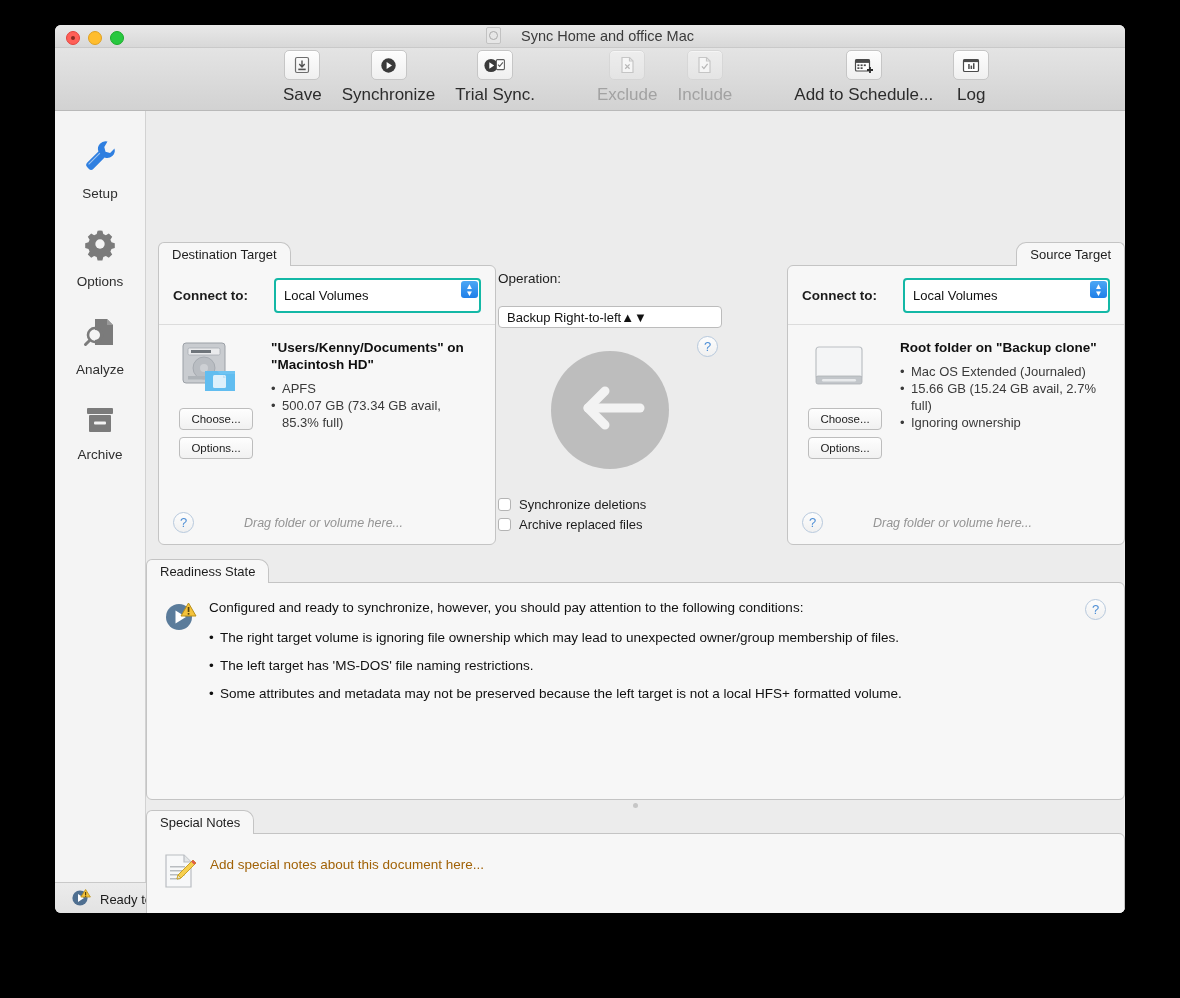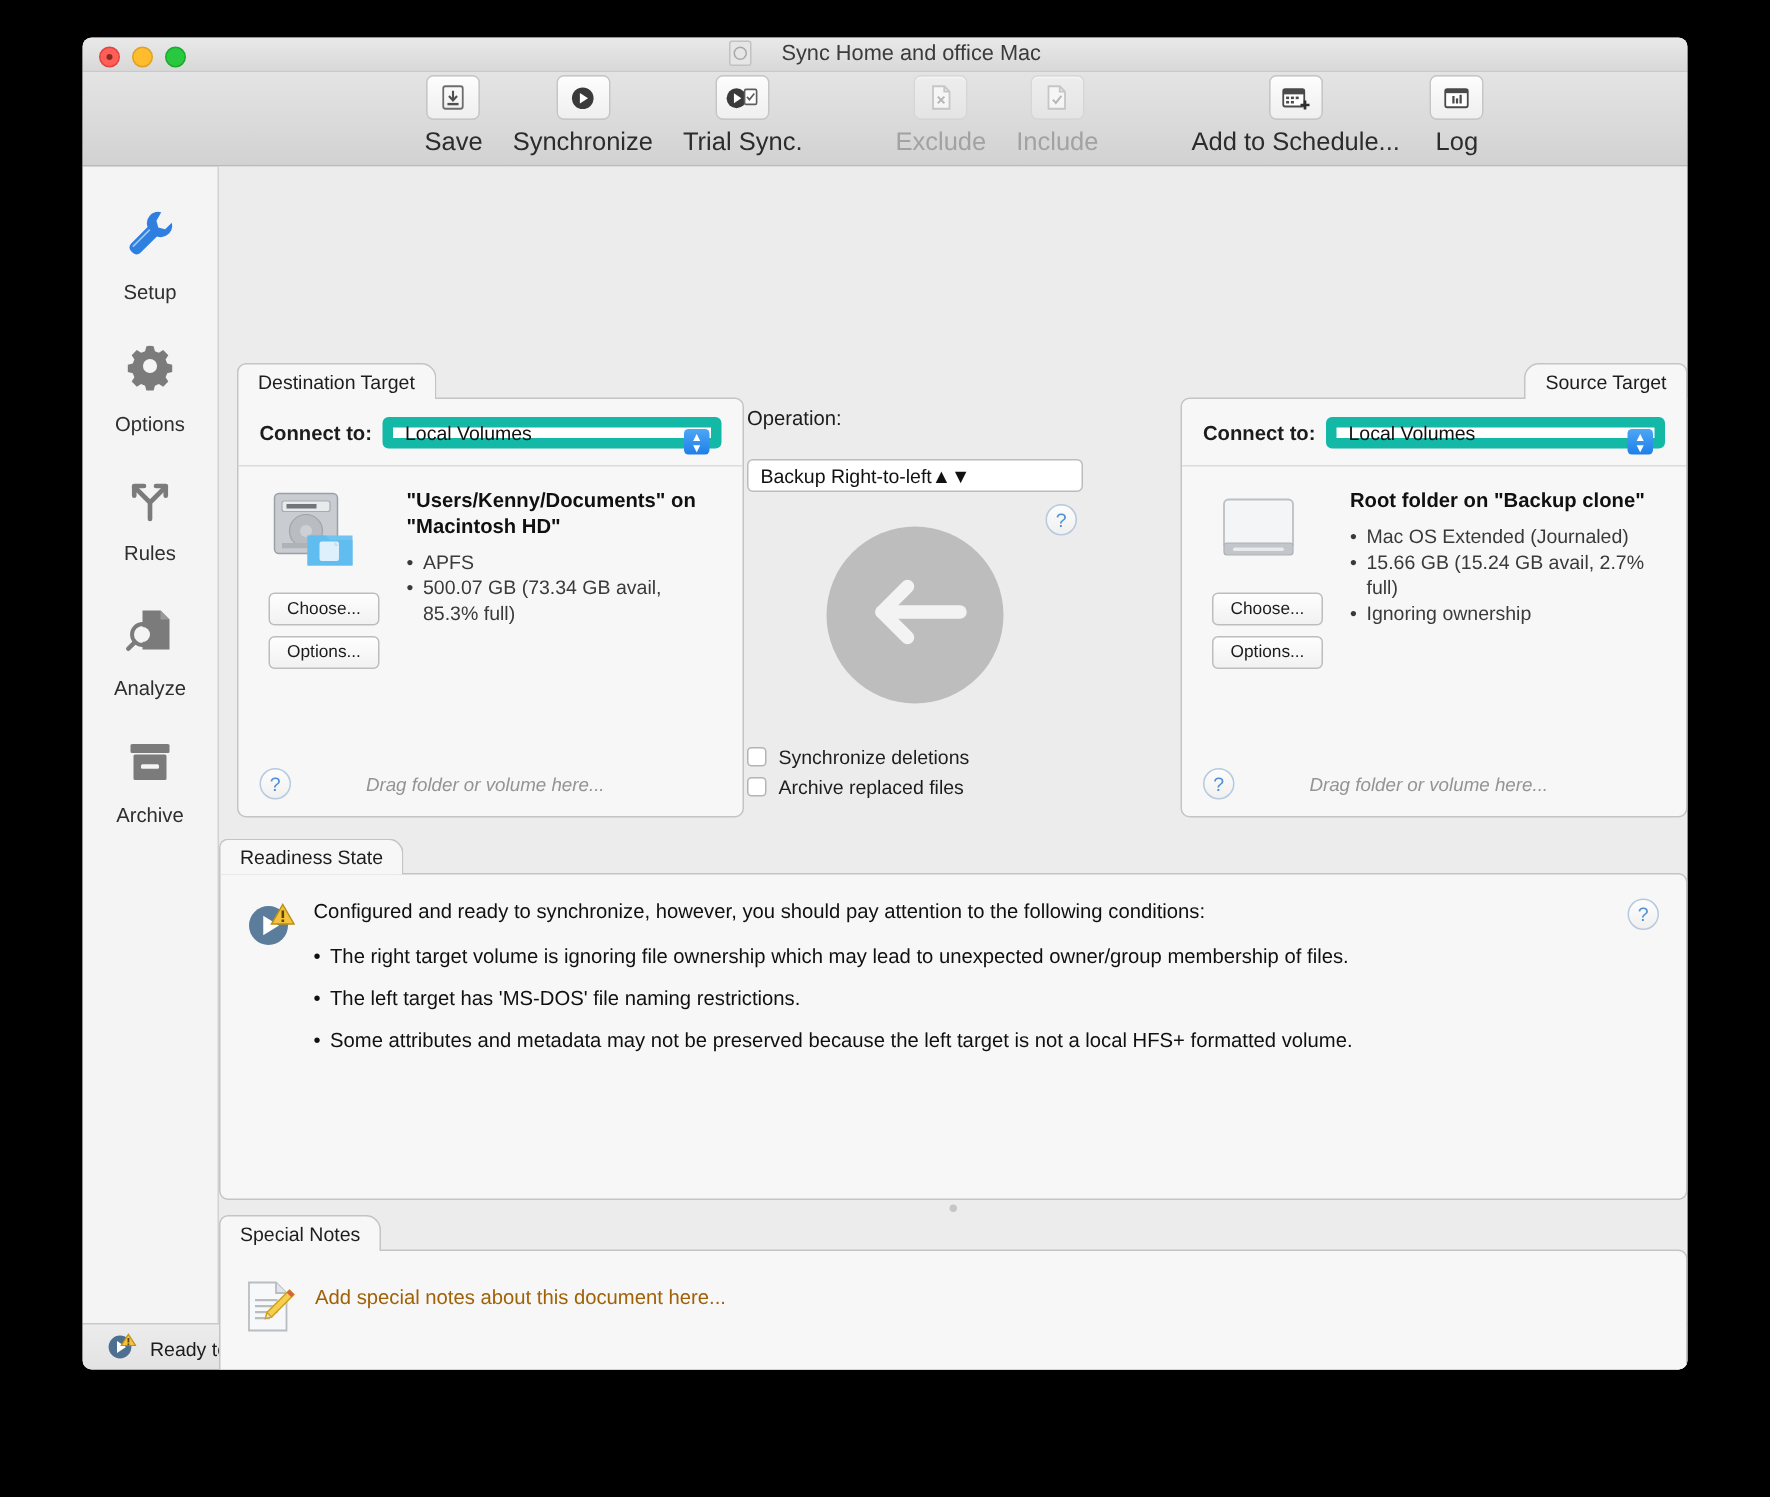--- a/index.html
+++ b/index.html
@@ -156,28 +156,28 @@
   .panel-box.tr { border-top-right-radius: 0; }
 
   
   .target-panel { width: 338px; height: 303px; top: 131px; }
   .target-panel.dest { left: 12px; }
   .target-panel.src  { right: 0; }
 
   .connect-row {
     display: flex; align-items: center;
     padding: 12px 14px 0 14px;
-    gap: 7px;
+    gap: 26px;
   }
   .connect-label { font-size: 13.5px; color: #1c1c1c; font-weight: bold; }
   .popup {
     flex: 1;
-    height: 21px;
+    height: 35px;
     background: #fff;
-    border: 7px solid #14b8a6;
+    border: 2px solid #14b8a6;
     border-radius: 4px;
     display: flex; align-items: center;
     position: relative;
     padding-left: 8px;
     font-size: 13px;
     color: #111;
     box-sizing: border-box;
   }
   .popup .stepper {
     position: absolute; right: 1px; top: 1px;
@@ -454,30 +454,20 @@
       <div class="side-item">
         <span>
           <svg width="38" height="38" viewBox="0 0 38 38">
             <path d="M19 5.5l2.4.3.9 3.3 2.6 1.1 2.9-1.8 3.4 3.4-1.8 2.9 1.1 2.6 3.3.9v4.8l-3.3.9-1.1 2.6 1.8 2.9-3.4 3.4-2.9-1.8-2.6 1.1-.9 3.3h-4.8l-.9-3.3-2.6-1.1-2.9 1.8-3.4-3.4 1.8-2.9-1.1-2.6-3.3-.9v-4.8l3.3-.9 1.1-2.6-1.8-2.9 3.4-3.4 2.9 1.8 2.6-1.1.9-3.3z" fill="#7b7b7b"></path>
             <circle cx="19" cy="19" r="4.7" fill="#f4f4f4"></circle>
           </svg>
         </span>
         <span class="side-label">Options</span>
       </div>
 
-      <div class="side-item">
-        <span>
-          <svg width="38" height="34" viewBox="0 0 38 34">
-            <path d="M19 31 V20 L8.5 9.5 M19 20 L29.5 9.5" fill="none" stroke="#7b7b7b" stroke-width="3.1" stroke-linecap="round" stroke-linejoin="round"></path>
-            <path d="M8.5 9 L8.5 15.5 M8.5 9 L15 9" fill="none" stroke="#7b7b7b" stroke-width="3.1" stroke-linecap="round"></path>
-            <path d="M29.5 9 L29.5 15.5 M29.5 9 L23 9" fill="none" stroke="#7b7b7b" stroke-width="3.1" stroke-linecap="round"></path>
-          </svg>
-        </span>
-        <span class="side-label">Rules</span>
-      </div>
 
       <div class="side-item">
         <span>
           <svg width="38" height="38" viewBox="0 0 38 38">
             <path d="M14 6 H26 L32 12 V32 H14 Z" fill="#7b7b7b"></path>
             <path d="M26 6 V12 H32" fill="#9a9a9a"></path>
             <circle cx="14" cy="22" r="7" fill="none" stroke="#7b7b7b" stroke-width="2.6"></circle>
             <circle cx="14" cy="22" r="5" fill="#f4f4f4"></circle>
             <path d="M8.8 27.2 L4.5 31.5" stroke="#7b7b7b" stroke-width="3" stroke-linecap="round"></path>
           </svg>

